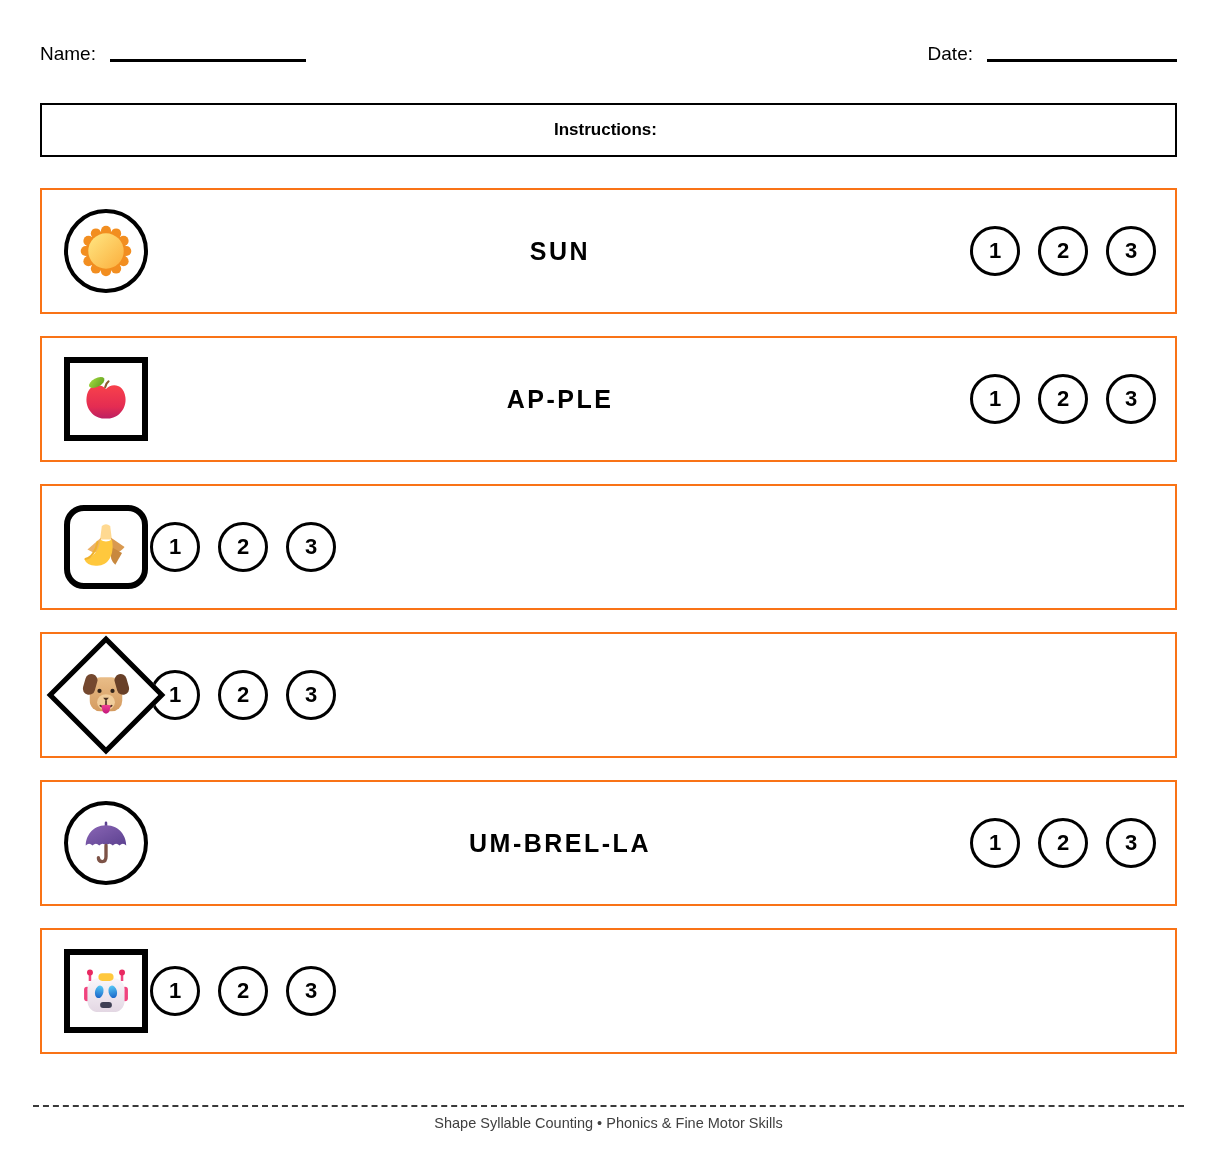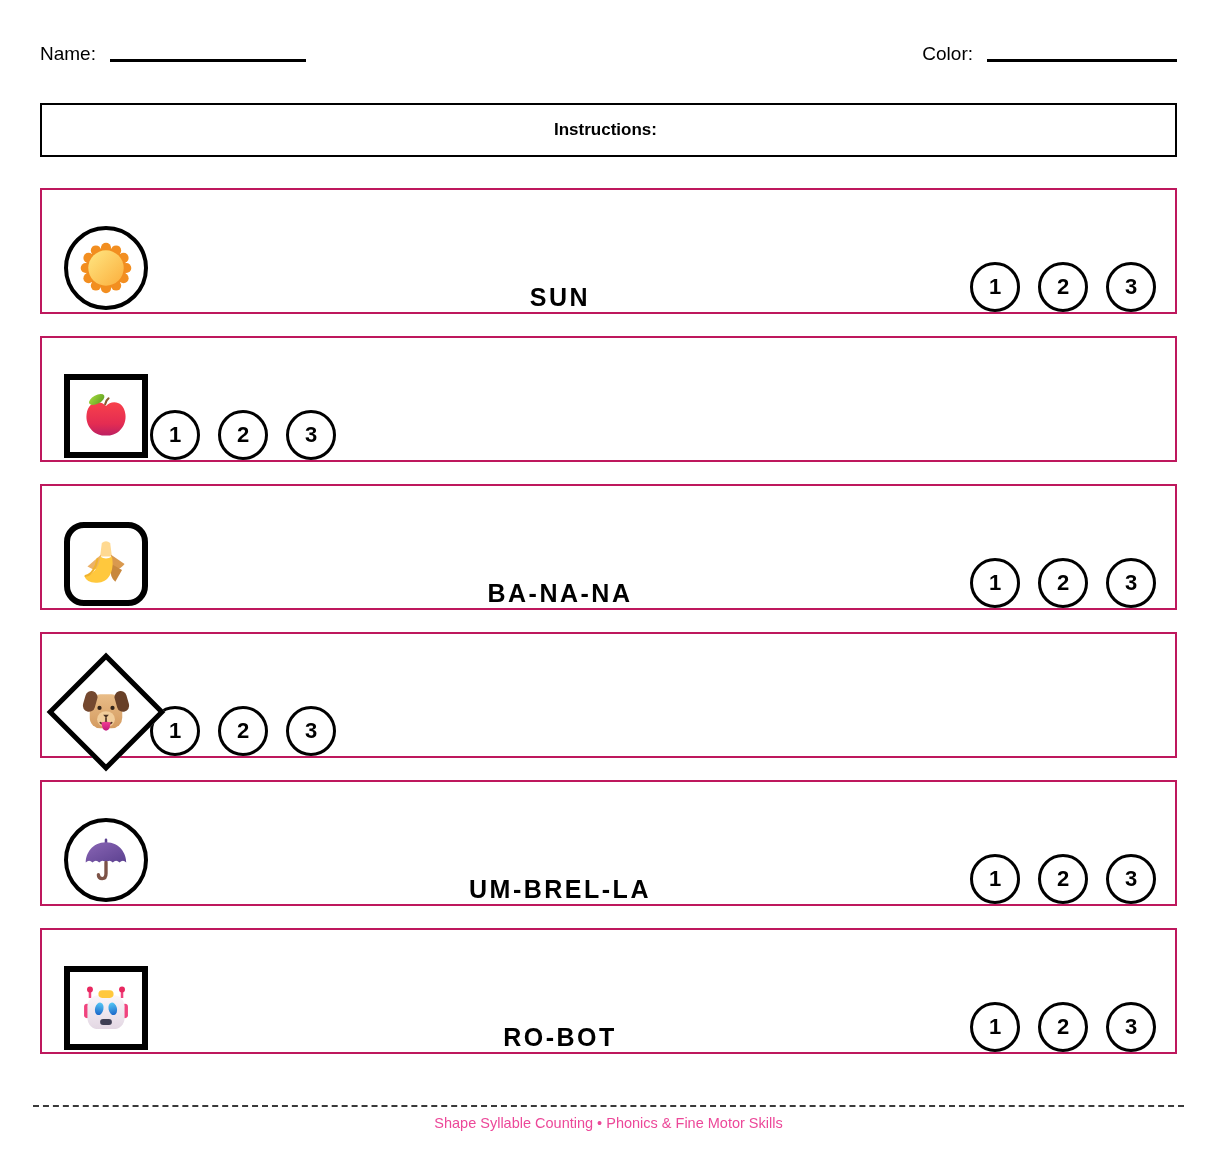--- a/index.html
+++ b/index.html
@@ -28,23 +28,23 @@
     margin-top: 38px; height: 54px;
     border: 2px solid #000;
     display: flex; align-items: center; justify-content: center;
     font-size: 17px;
     flex-direction: column;
   }
   .instructions b { margin-right: 6px; }
 
   
   .task-row {
-    height: 126px; border: 2px solid #be185d;
+    height: 126px; border: 2px solid #f97316;
     margin-top: 22px;
-    display: flex; align-items: flex-end;
+    display: flex; align-items: center;
     padding: 0 19px 0 20px;
   }
   .task-row.first { margin-top: 31px; }
   .shape-cell {
     width: 88px; height: 88px; flex: none;
     display: flex; align-items: center; justify-content: center;
   }
   .shape {
     display: flex; align-items: center; justify-content: center;
     background: #fff;
@@ -62,21 +62,21 @@
   .choices { display: flex; gap: 18px; flex: none; }
   .choice {
     width: 50px; height: 50px; border: 3px solid #000; border-radius: 50%;
     display: flex; align-items: center; justify-content: center;
     font-size: 22px; font-weight: bold; background: #fff;
     cursor: pointer;
   }
 
   
   .footer-rule { margin: 51px -7px 0 -7px; border-top: 2px dashed #3a3a3a; }
-  .footer-text { text-align: center; margin-top: 8px; font-size: 14.5px; color: #ec4899; }
+  .footer-text { text-align: center; margin-top: 8px; font-size: 14.5px; color: #404040; }
 </style>
 </head>
 <body>
 
 <svg width="0" height="0" style="position:absolute" aria-hidden="true">
   <defs>
     <linearGradient id="gSun" x1="0" y1="0" x2="1" y2="1">
       <stop offset="0" stop-color="#FFE783"></stop>
         <stop offset="1" stop-color="#FBAE3C"></stop>
     </linearGradient>
@@ -113,21 +113,21 @@
 </svg>
 
 <div class="page">
 
   <div class="head-row">
     <div class="fill-field">
       <span class="label">Name:</span>
       <span class="blank-line name"></span>
     </div>
     <div class="fill-field">
-      <span class="label">Color:</span>
+      <span class="label">Date:</span>
       <span class="blank-line date"></span>
     </div>
   </div>
 
   <div class="instructions">
     <b>Instructions:</b>
   </div>
 
   <div class="task-row first">
     <div class="shape-cell">
@@ -163,41 +163,41 @@
   <div class="task-row">
     <div class="shape-cell">
       <div class="shape square">
         <svg width="54" height="54" viewBox="0 0 64 64">
           <path d="M32 20 C26 13 11 13 9 30 C7 45 20 57 32 55 C44 57 57 45 55 30 C53 13 38 13 32 20 Z" fill="url(#gApple)"></path>
           <ellipse cx="21" cy="12.5" rx="10" ry="5" transform="rotate(-28 21 12.5)" fill="url(#gLeaf)"></ellipse>
           <path d="M31 18 q1 -5 4 -7" stroke="#8A5B2E" stroke-width="2.5" fill="none" stroke-linecap="round"></path>
         </svg>
       </div>
     </div>
+    <div class="word-cell">AP-PLE</div>
     <div class="choices">
       <div class="choice">1</div>
       <div class="choice">2</div>
       <div class="choice">3</div>
     </div>
   </div>
 
   <div class="task-row">
     <div class="shape-cell">
       <div class="shape rounded">
         <svg width="54" height="54" viewBox="0 0 64 64">
           <path d="M27 7 Q32 3 37 7 L39 23 L25 23 Z" fill="#FFD991"></path>
           <path d="M26 21 L10 35 Q19 41 26 36 Z" fill="#ECB269"></path>
           <path d="M38 21 L54 32 Q47 41 39 37 Z" fill="#D9994F"></path>
           <path d="M40 33 L51 39 L43 53 Q36 47 38 37 Z" fill="#C8883E"></path>
           <path d="M25 23 C24 36 16 46 6 46 Q10 56 24 54 C37 52 42 38 39 23 Q32 28 25 23 Z" fill="#FFC83D"></path>
           <path d="M22 26 C20 37 14 45 8 46" stroke="#F0B22E" stroke-width="2.5" fill="none" stroke-linecap="round"></path>
         </svg>
       </div>
     </div>
-    <div class="word-cell">BA-NA-NA</div>
     <div class="choices">
       <div class="choice">1</div>
       <div class="choice">2</div>
       <div class="choice">3</div>
     </div>
   </div>
 
   <div class="task-row">
     <div class="shape-cell">
       <div class="shape diamond">
@@ -249,21 +249,20 @@
           <rect x="6" y="27" width="7" height="17" rx="3.5" fill="#F0437E"></rect>
           <rect x="51" y="27" width="7" height="17" rx="3.5" fill="#F0437E"></rect>
           <rect x="10" y="17" width="44" height="40" rx="13" fill="url(#gHead)"></rect>
           <rect x="23" y="11" width="18" height="9" rx="4.5" fill="#FFC83D"></rect>
           <ellipse cx="24" cy="33" rx="5" ry="7.5" transform="rotate(14 24 33)" fill="url(#gEye)"></ellipse>
           <ellipse cx="40" cy="33" rx="5" ry="7.5" transform="rotate(-14 40 33)" fill="url(#gEye)"></ellipse>
           <rect x="25" y="45" width="14" height="7" rx="3.5" fill="#3F3F54"></rect>
         </svg>
       </div>
     </div>
-    <div class="word-cell">RO-BOT</div>
     <div class="choices">
       <div class="choice">1</div>
       <div class="choice">2</div>
       <div class="choice">3</div>
     </div>
   </div>
 
   <div class="footer-rule"></div>
   <div class="footer-text">Shape Syllable Counting • Phonics &amp; Fine Motor Skills</div>
 

